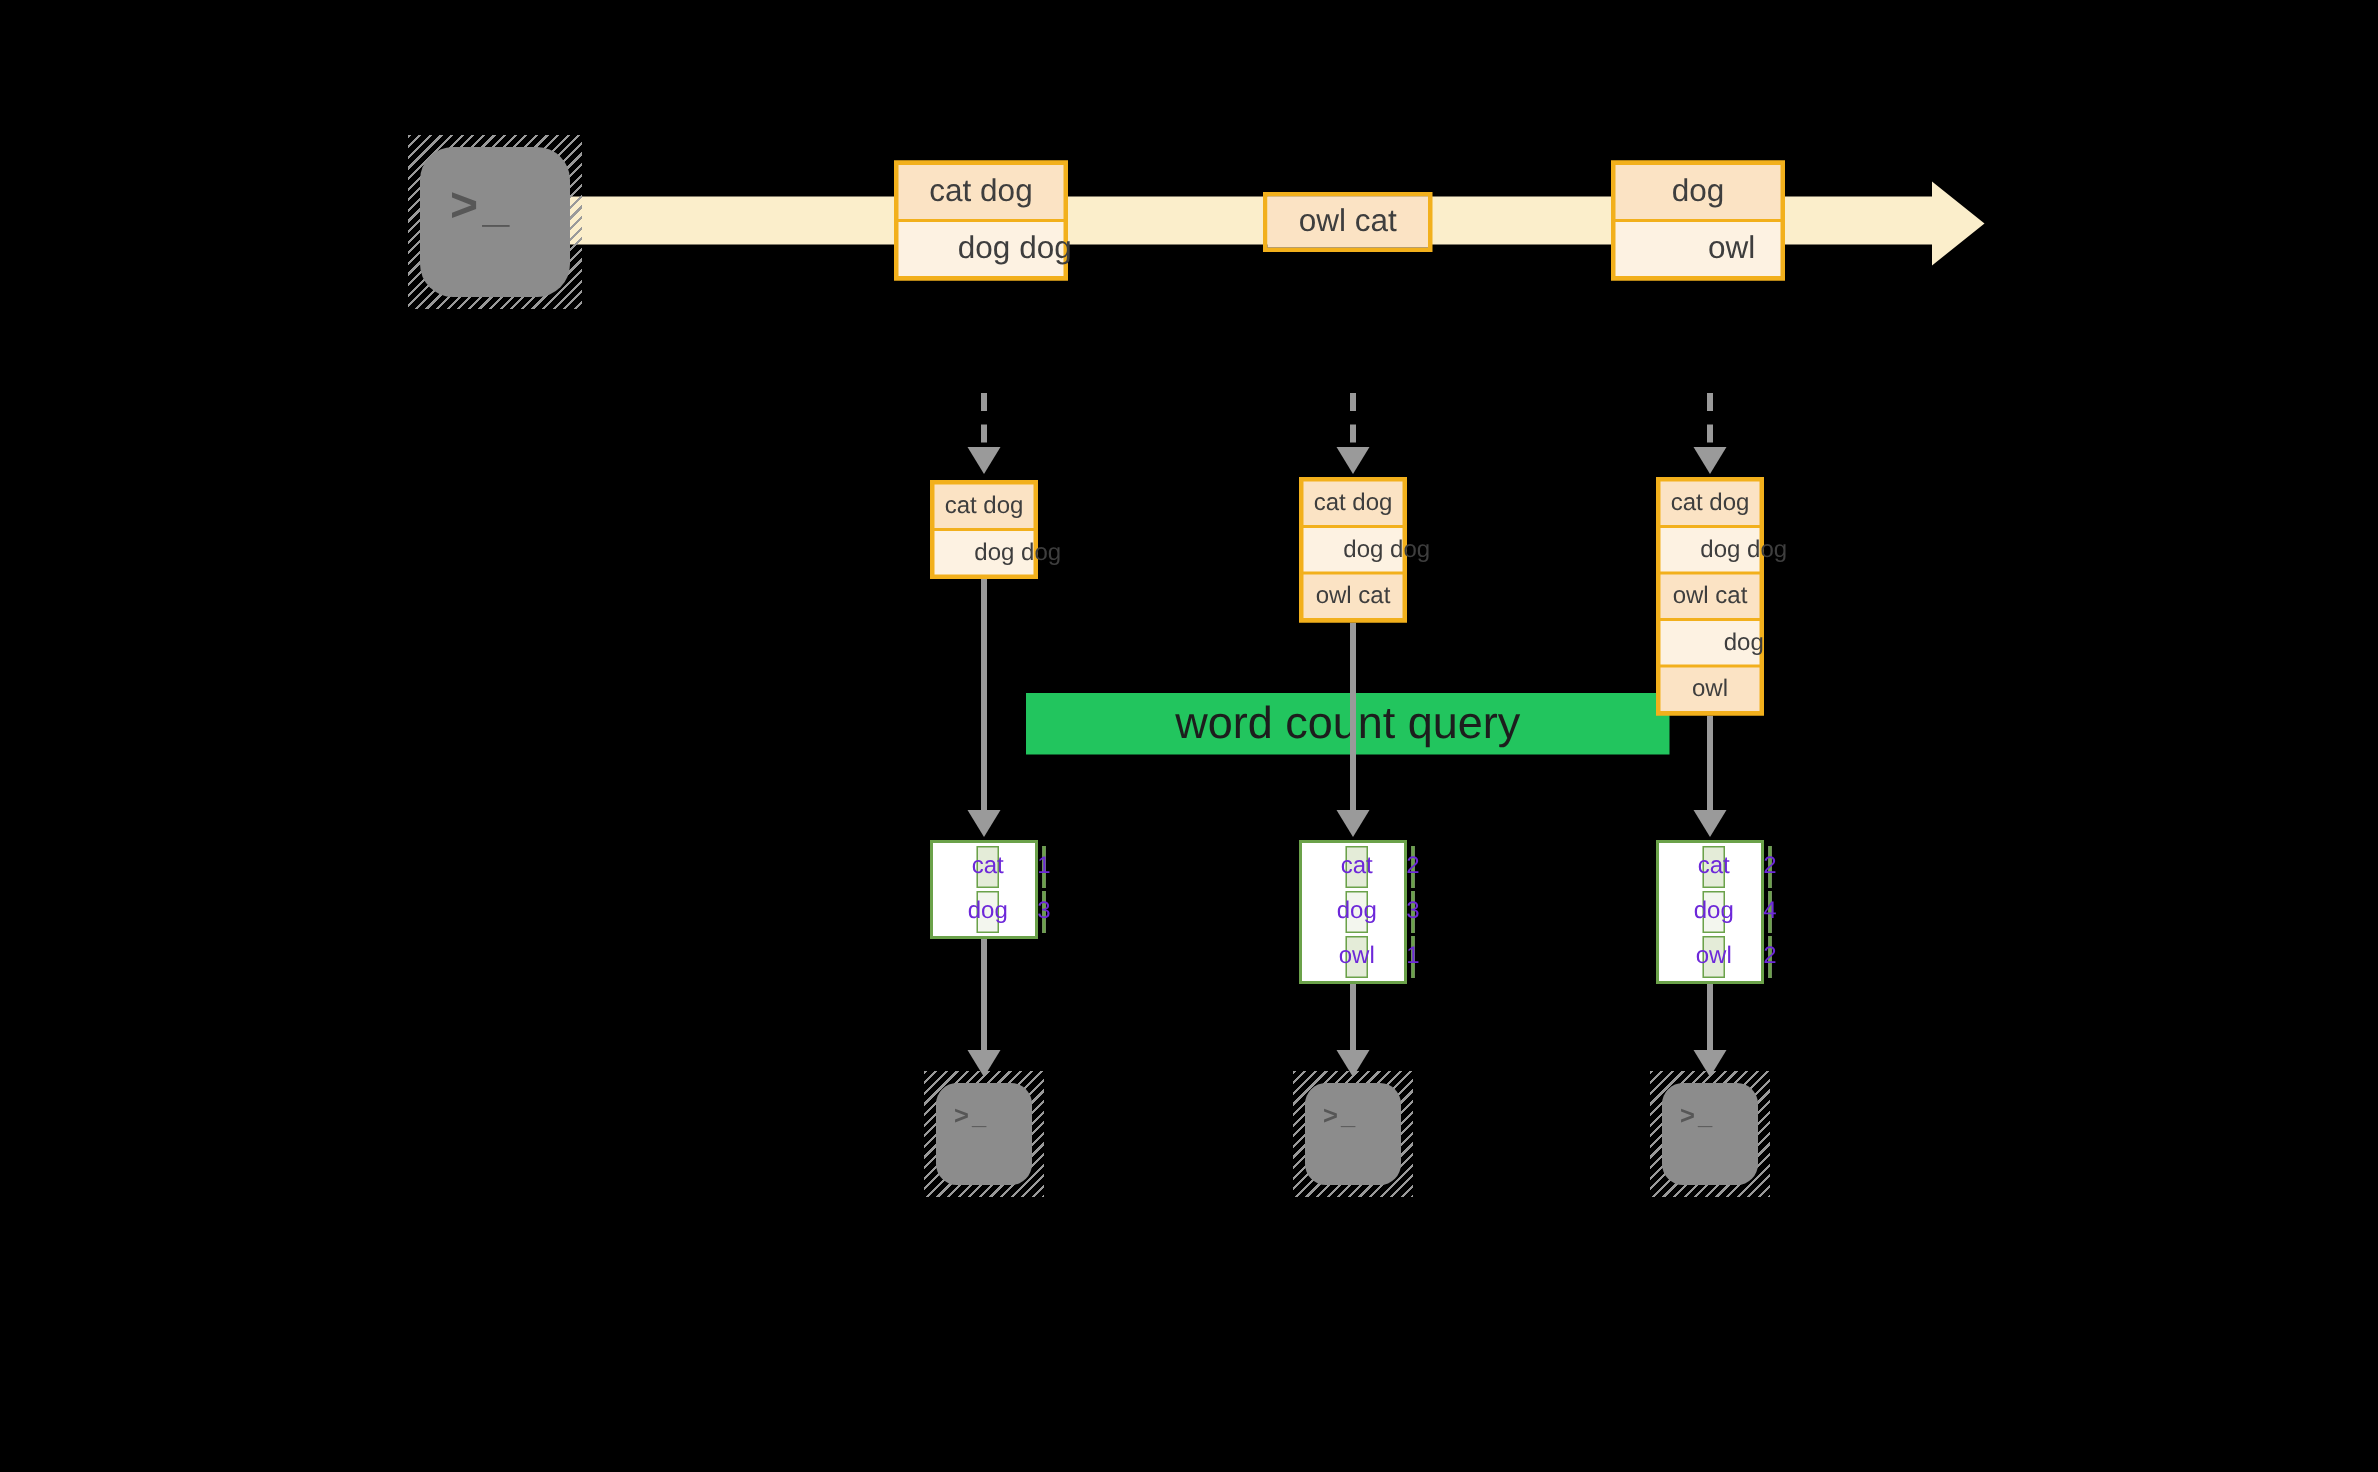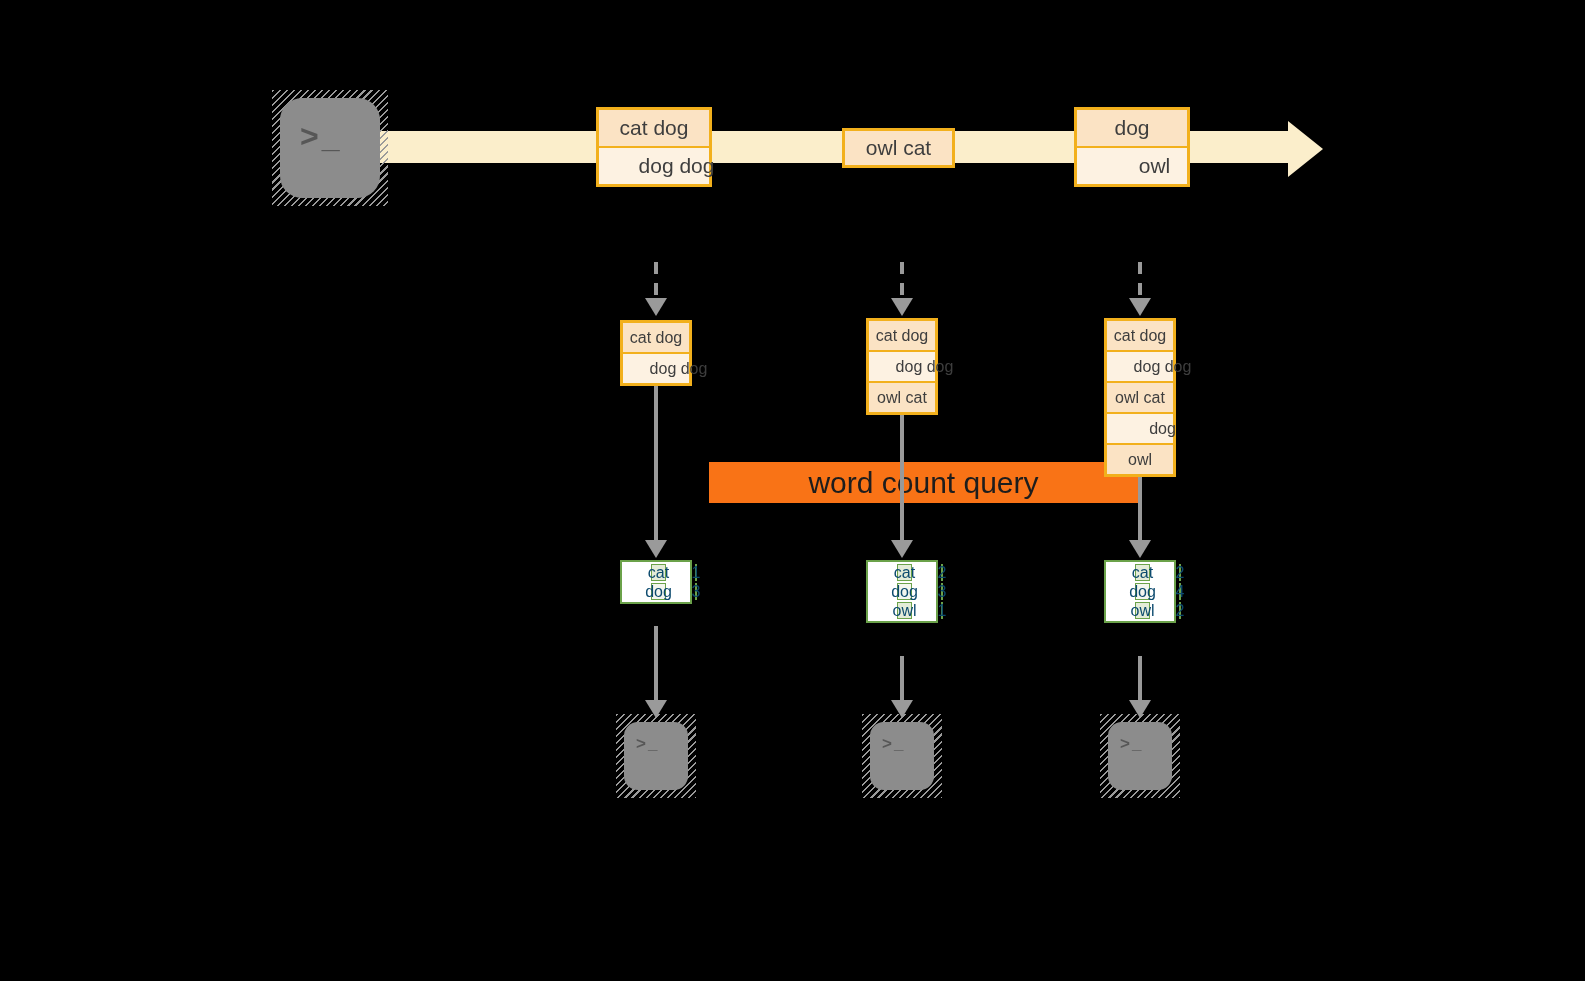--- a/index.html
+++ b/index.html
@@ -25,29 +25,29 @@
   .event-cell  { height:36px; font-size:21px; }
   .event-cell--single { height:34px; }
   .stack-cell  { height:29px; font-size:16px; }
   .cell.dark  { background:#fbe3c4; }
   .cell.light { background:#fdf2e2;padding-left:45px; }
 
   
   .gtable { position:absolute; z-index:3; box-sizing:border-box; width:72px;
           border:2px solid #6ba24a; background:#ffffff; padding:2px;
           display:grid; grid-template-columns:42px 20px; gap:2px; }
-  .gcell { box-sizing:border-box; border:1.5px solid #6ba24a; height:17px;
+  .gcell { box-sizing:border-box; border:1.5px solid #6ba24a; height:28px;
           display:flex; align-items:center; justify-content:center;
-          font-size:16px; color:#0c4a6e;margin-left:27px; }
+          font-size:16px; color:#6d28d9;margin-left:27px; }
   .grow-dark  { background:#e4ecd8; }
   .grow-light { background:#f3f6ee; }
 
   
-  .banner { position:absolute; left:709px; top:462px; width:429px; height:41px;
-          background:#f97316; z-index:1;
+  .banner { position:absolute; left:684px; top:462px; width:429px; height:41px;
+          background:#22c55e; z-index:1;
           display:flex; align-items:center; justify-content:center;
           font-size:30px; color:#1d1d1d; }
 
   
   .arrow { position:absolute; z-index:2; display:block; }
 
   
   .term { position:absolute; z-index:3;
           background:repeating-linear-gradient(135deg,#9a9a9a 0 1.5px, transparent 1.5px 5px); }
   .term-inner { position:absolute; inset:8px; background:#8c8c8c;

